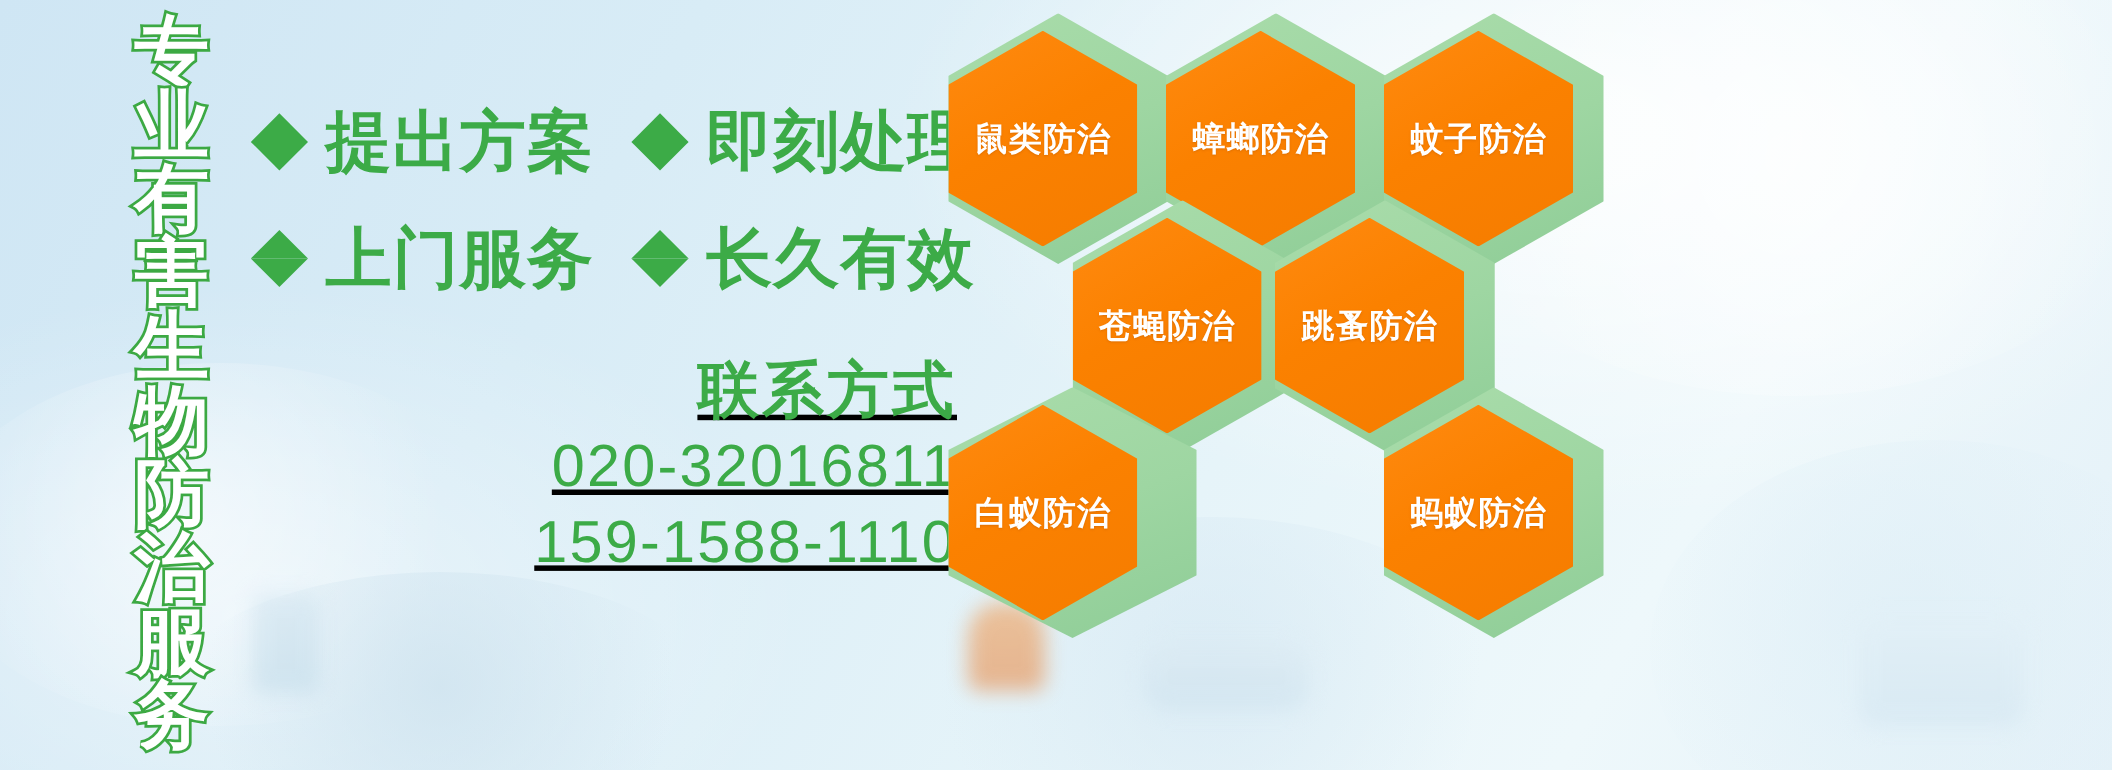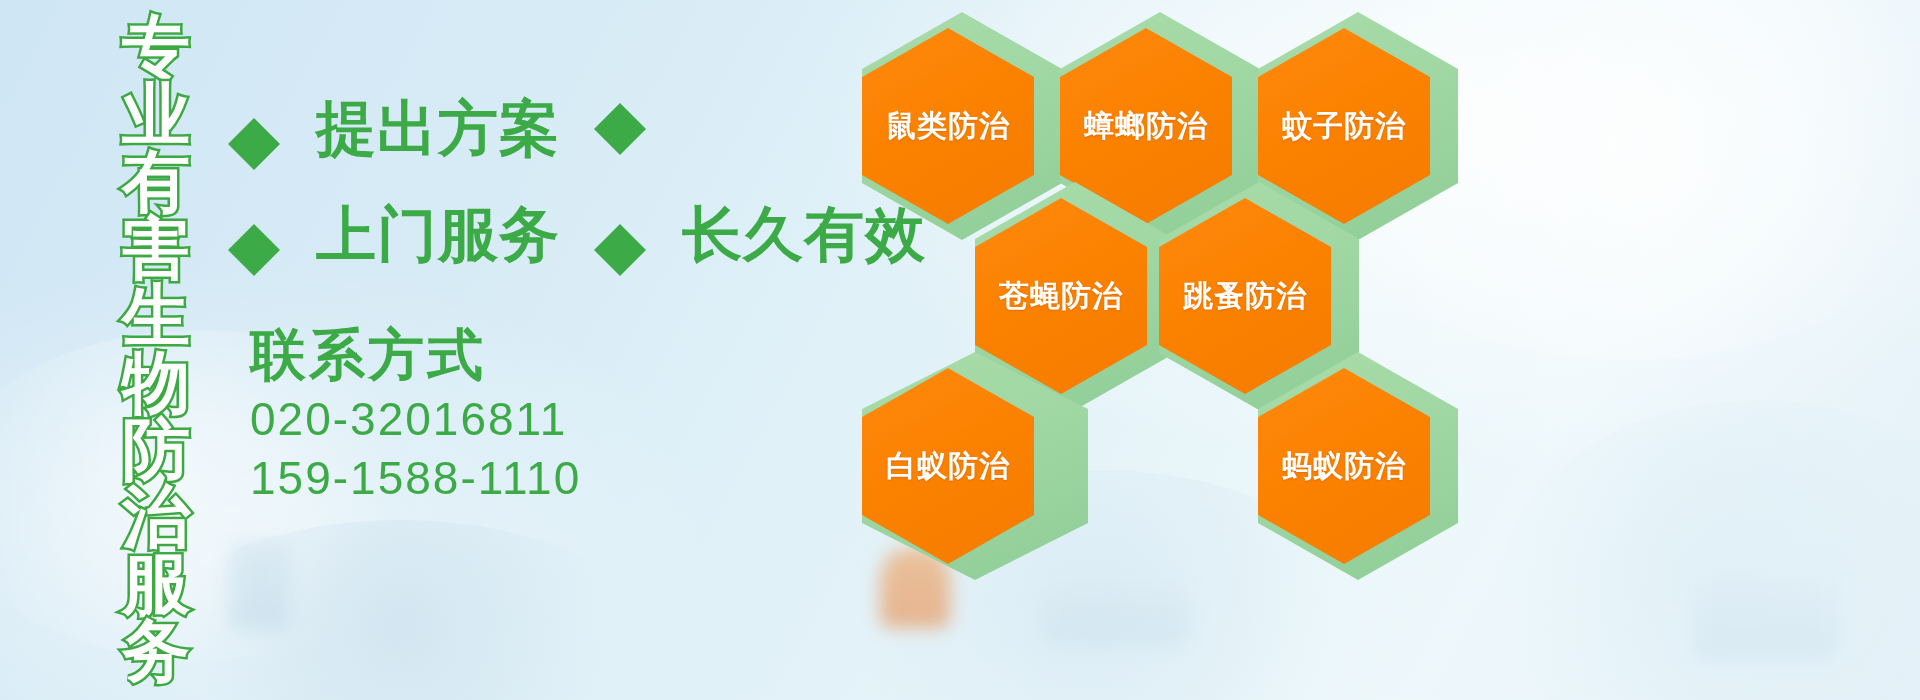--- a/index.html
+++ b/index.html
@@ -48,46 +48,46 @@
     color:#ffffff;
     -webkit-text-stroke:5px #3ca943;
     paint-order:stroke fill;
     letter-spacing:0;
   }
   .vertical-title span { display:block; }
 
   
   .features { position:absolute; left:228px; top:76px; width:640px; }
   .feature-row { display:flex; align-items:center; height:106px; }
-  .feature-item { display:flex; align-items:flex-end;gap:20px; }
+  .feature-item { display:flex; align-items:center; }
   .feature-item + .feature-item { margin-left:34px; }
   .diamond {
     width:0; height:0;
     border:26px solid transparent;
     border-bottom-color:#3cab47;
     position:relative; top:-26px;
     margin-right:16px;
   }
   .diamond::after {
     content:""; position:absolute; left:-26px; top:26px;
     width:0; height:0; border:26px solid transparent; border-top-color:#3cab47;
   }
   .feature-label {
     font-size:60px; font-weight:bold; color:#3cab47;
     letter-spacing:1px; white-space:nowrap;
   }
 
   
-  .contact { position:absolute; left:250px; top:320px; width:620px; text-align:left; }
+  .contact { position:absolute; left:250px; top:320px; width:620px; text-align:right;text-decoration:underline; }
   .contact-title {
     font-size:56px; font-weight:bold; color:#3cab47;
     letter-spacing:3px; line-height:1.25;
   }
   .contact-phone {
-    font-size:46px; color:#3cab47; font-weight:normal;
+    font-size:54px; color:#3cab47; font-weight:normal;
     letter-spacing:2px; line-height:1.28;
   }
 
   
   .honeycomb { position:absolute; left:862px; top:4px; width:600px; height:560px; }
   .hex-cell { position:absolute; width:200px; height:228px; }
   .hex {
     position:absolute; inset:0;
     clip-path:polygon(50% 0%, 100% 25%, 100% 75%, 50% 100%, 0% 75%, 0% 25%);
     background:linear-gradient(160deg,#a9dcaa 0%, #9ed6a2 50%, #8fcd97 100%);
@@ -142,20 +142,21 @@
 </div>
 
 <div class="features">
   <div class="feature-row">
     <div class="feature-item">
       <span class="diamond"></span>
       <span class="feature-label">提出方案</span>
     </div>
     <div class="feature-item">
       <span class="diamond"></span>
+      <span class="feature-label">即刻处理</span>
     </div>
   </div>
   <div class="feature-row">
     <div class="feature-item">
       <span class="diamond"></span>
       <span class="feature-label">上门服务</span>
     </div>
     <div class="feature-item">
       <span class="diamond"></span>
       <span class="feature-label">长久有效</span>

